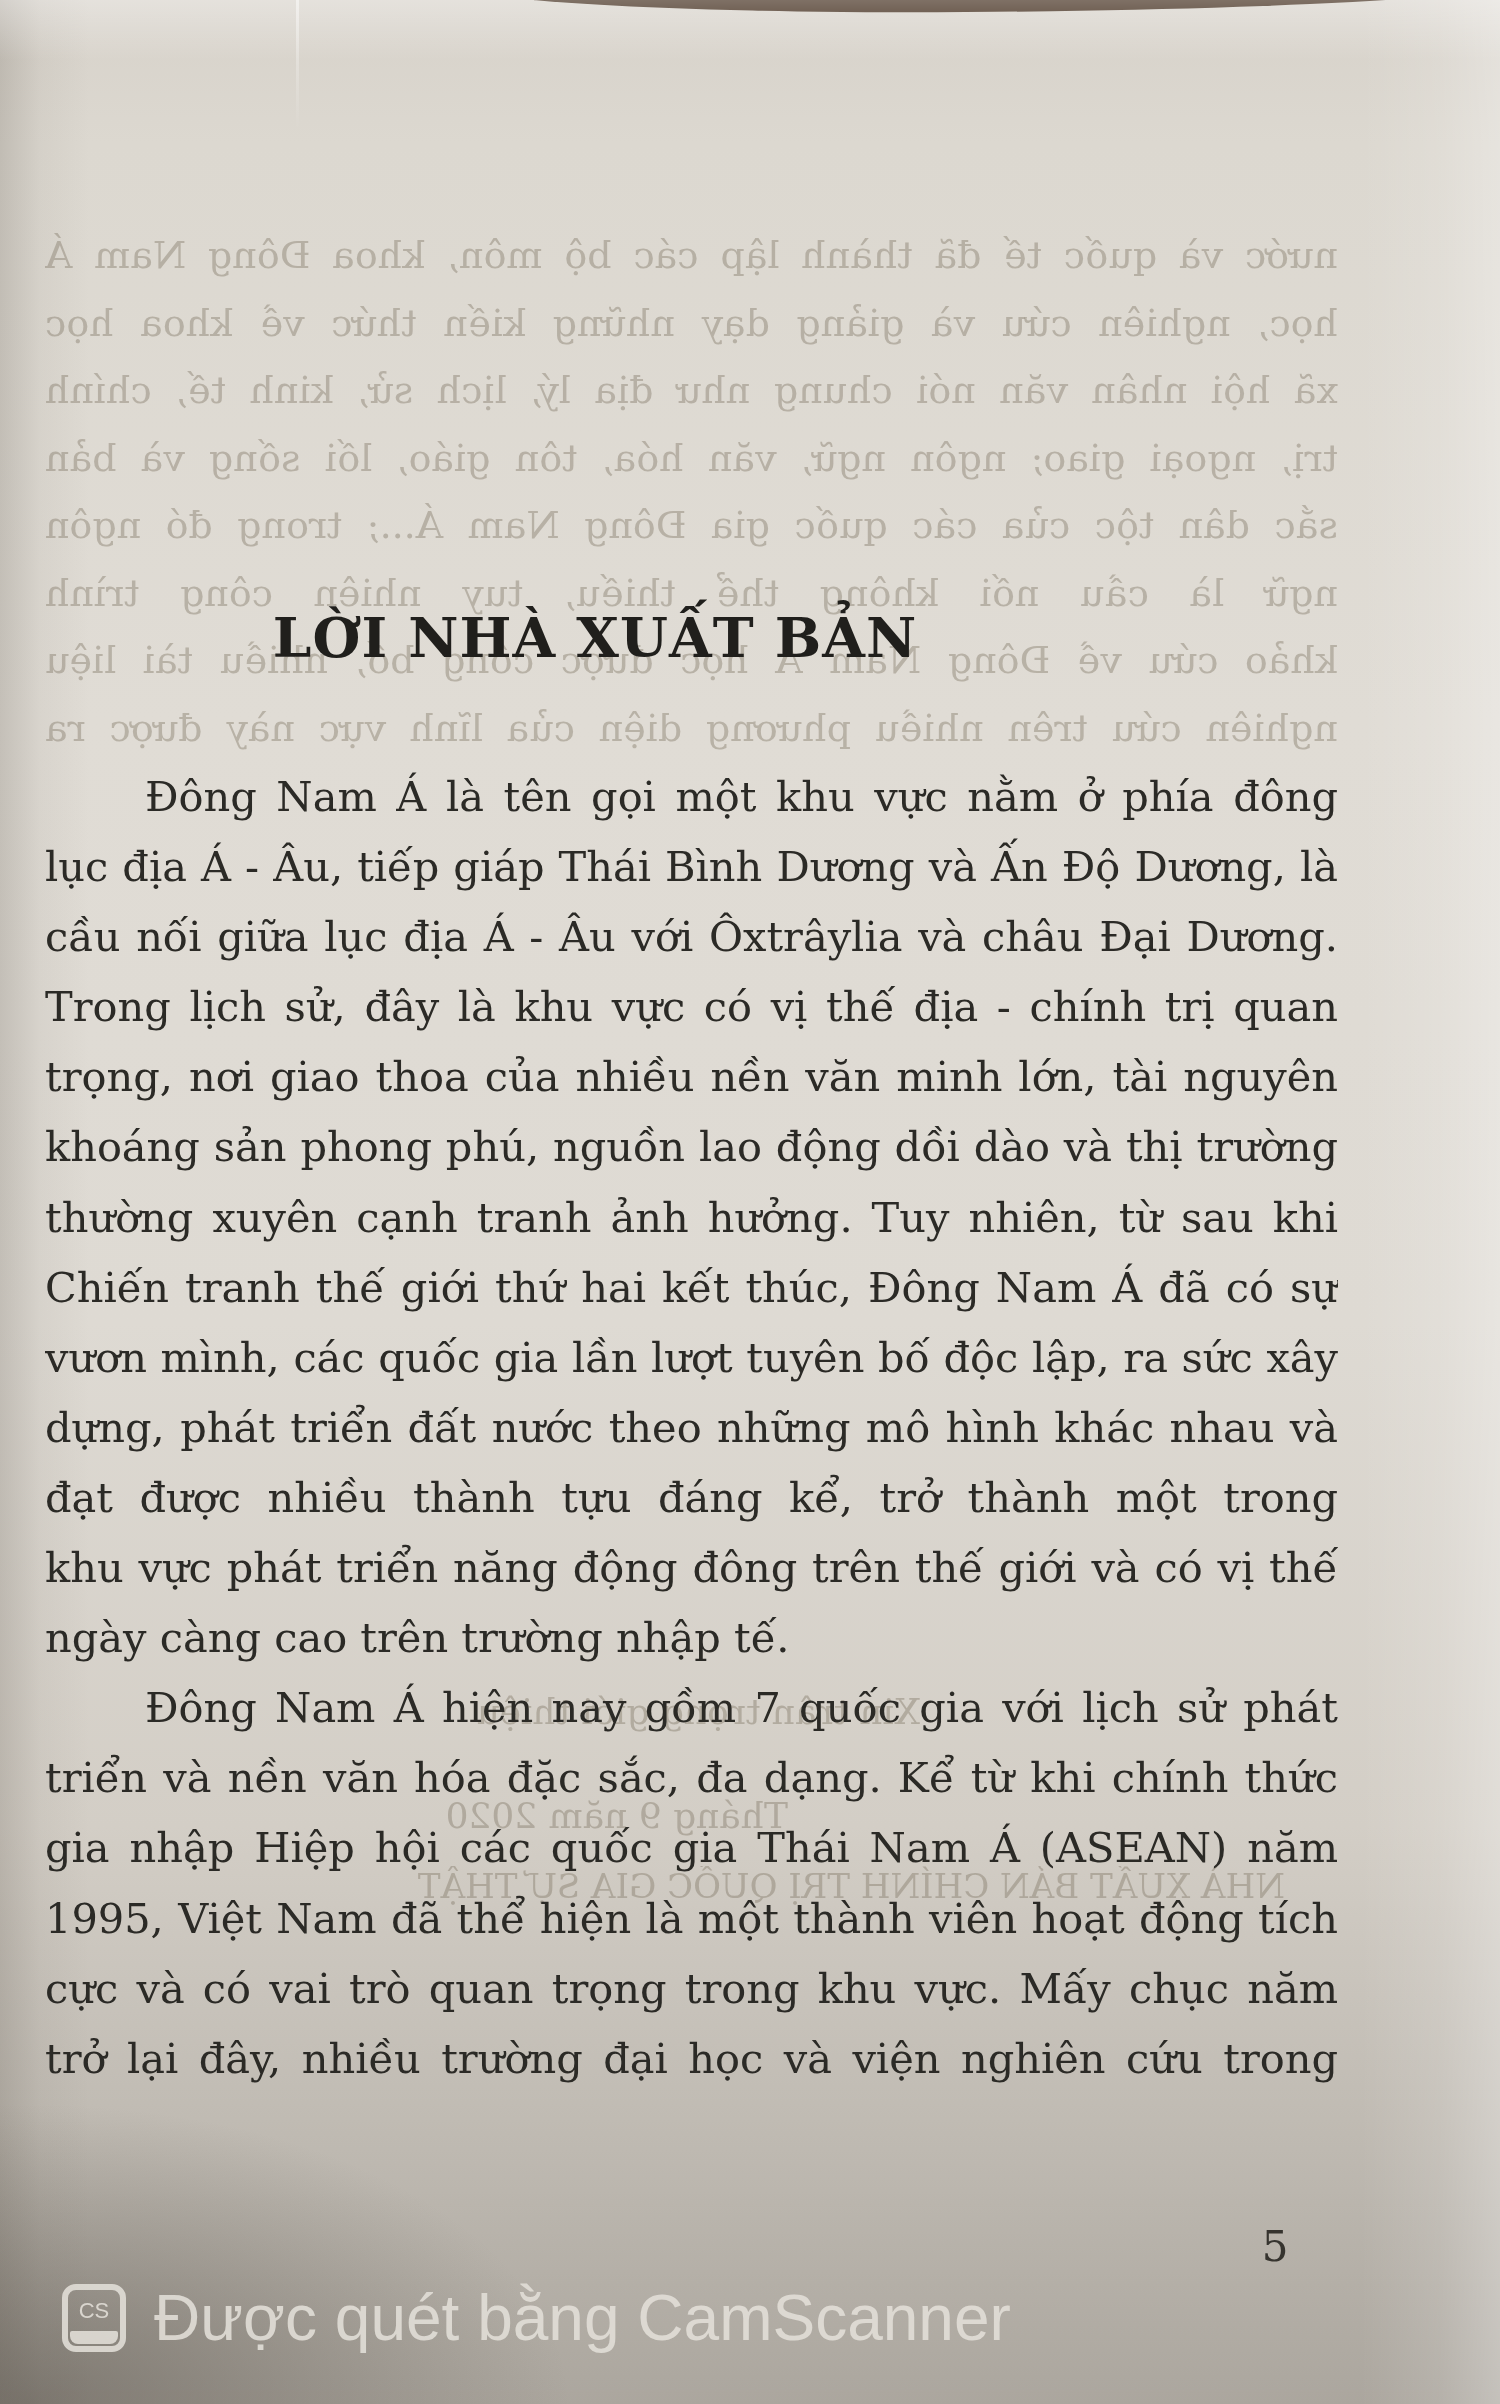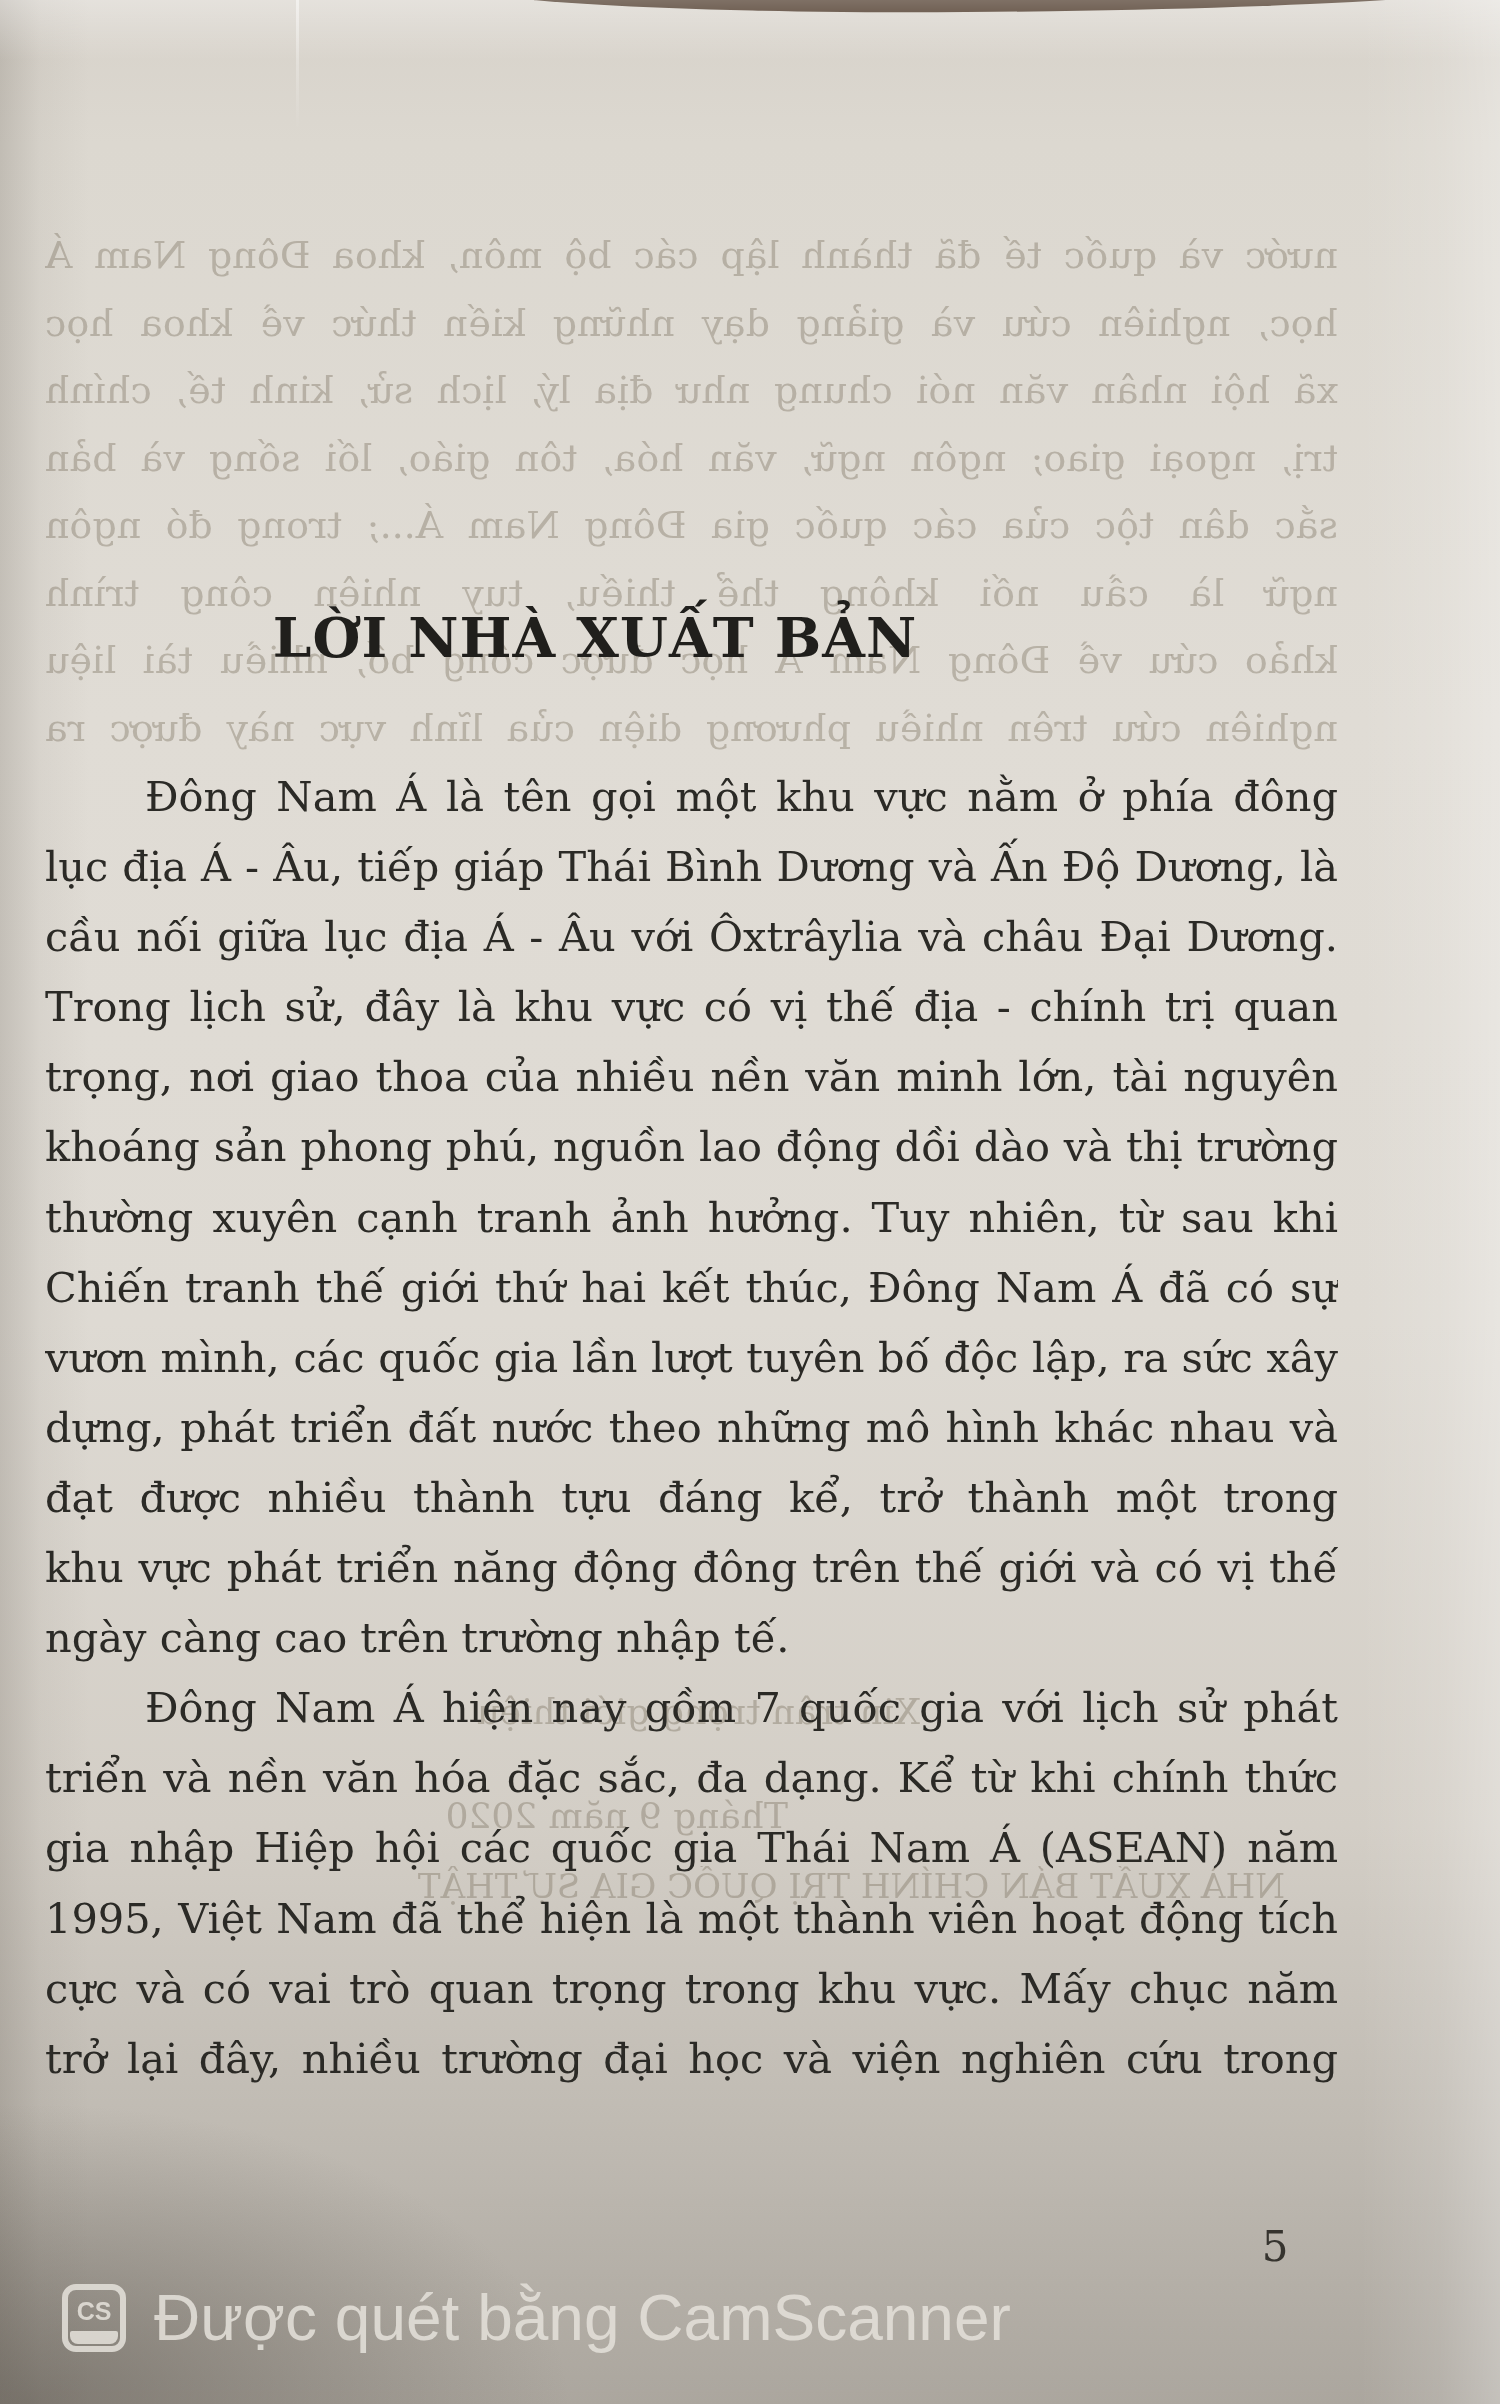--- a/index.html
+++ b/index.html
@@ -77,21 +77,21 @@
   .cs-badge{
     position:relative;
     width:64px;height:68px;
     border:6px solid rgba(226,223,216,0.88);
     border-radius:14px;
     box-sizing:border-box;
     display:flex;align-items:flex-start;justify-content:center;
   }
   .cs-badge .cs-txt{
     font-family:"Liberation Sans","DejaVu Sans",sans-serif;
-    font-weight:bold;font-size:25px;line-height:42px;
+    font-weight:normal;font-size:22px;line-height:42px;
     letter-spacing:0px;
   }
   .cs-badge .cs-bar{
     position:absolute;left:2px;right:2px;bottom:2px;height:13px;
     background:rgba(226,223,216,0.88);
     border-radius:2px 2px 8px 8px;
   }
   .wm-text{
     margin-left:28px;
     font-family:"Liberation Sans","DejaVu Sans",sans-serif;

